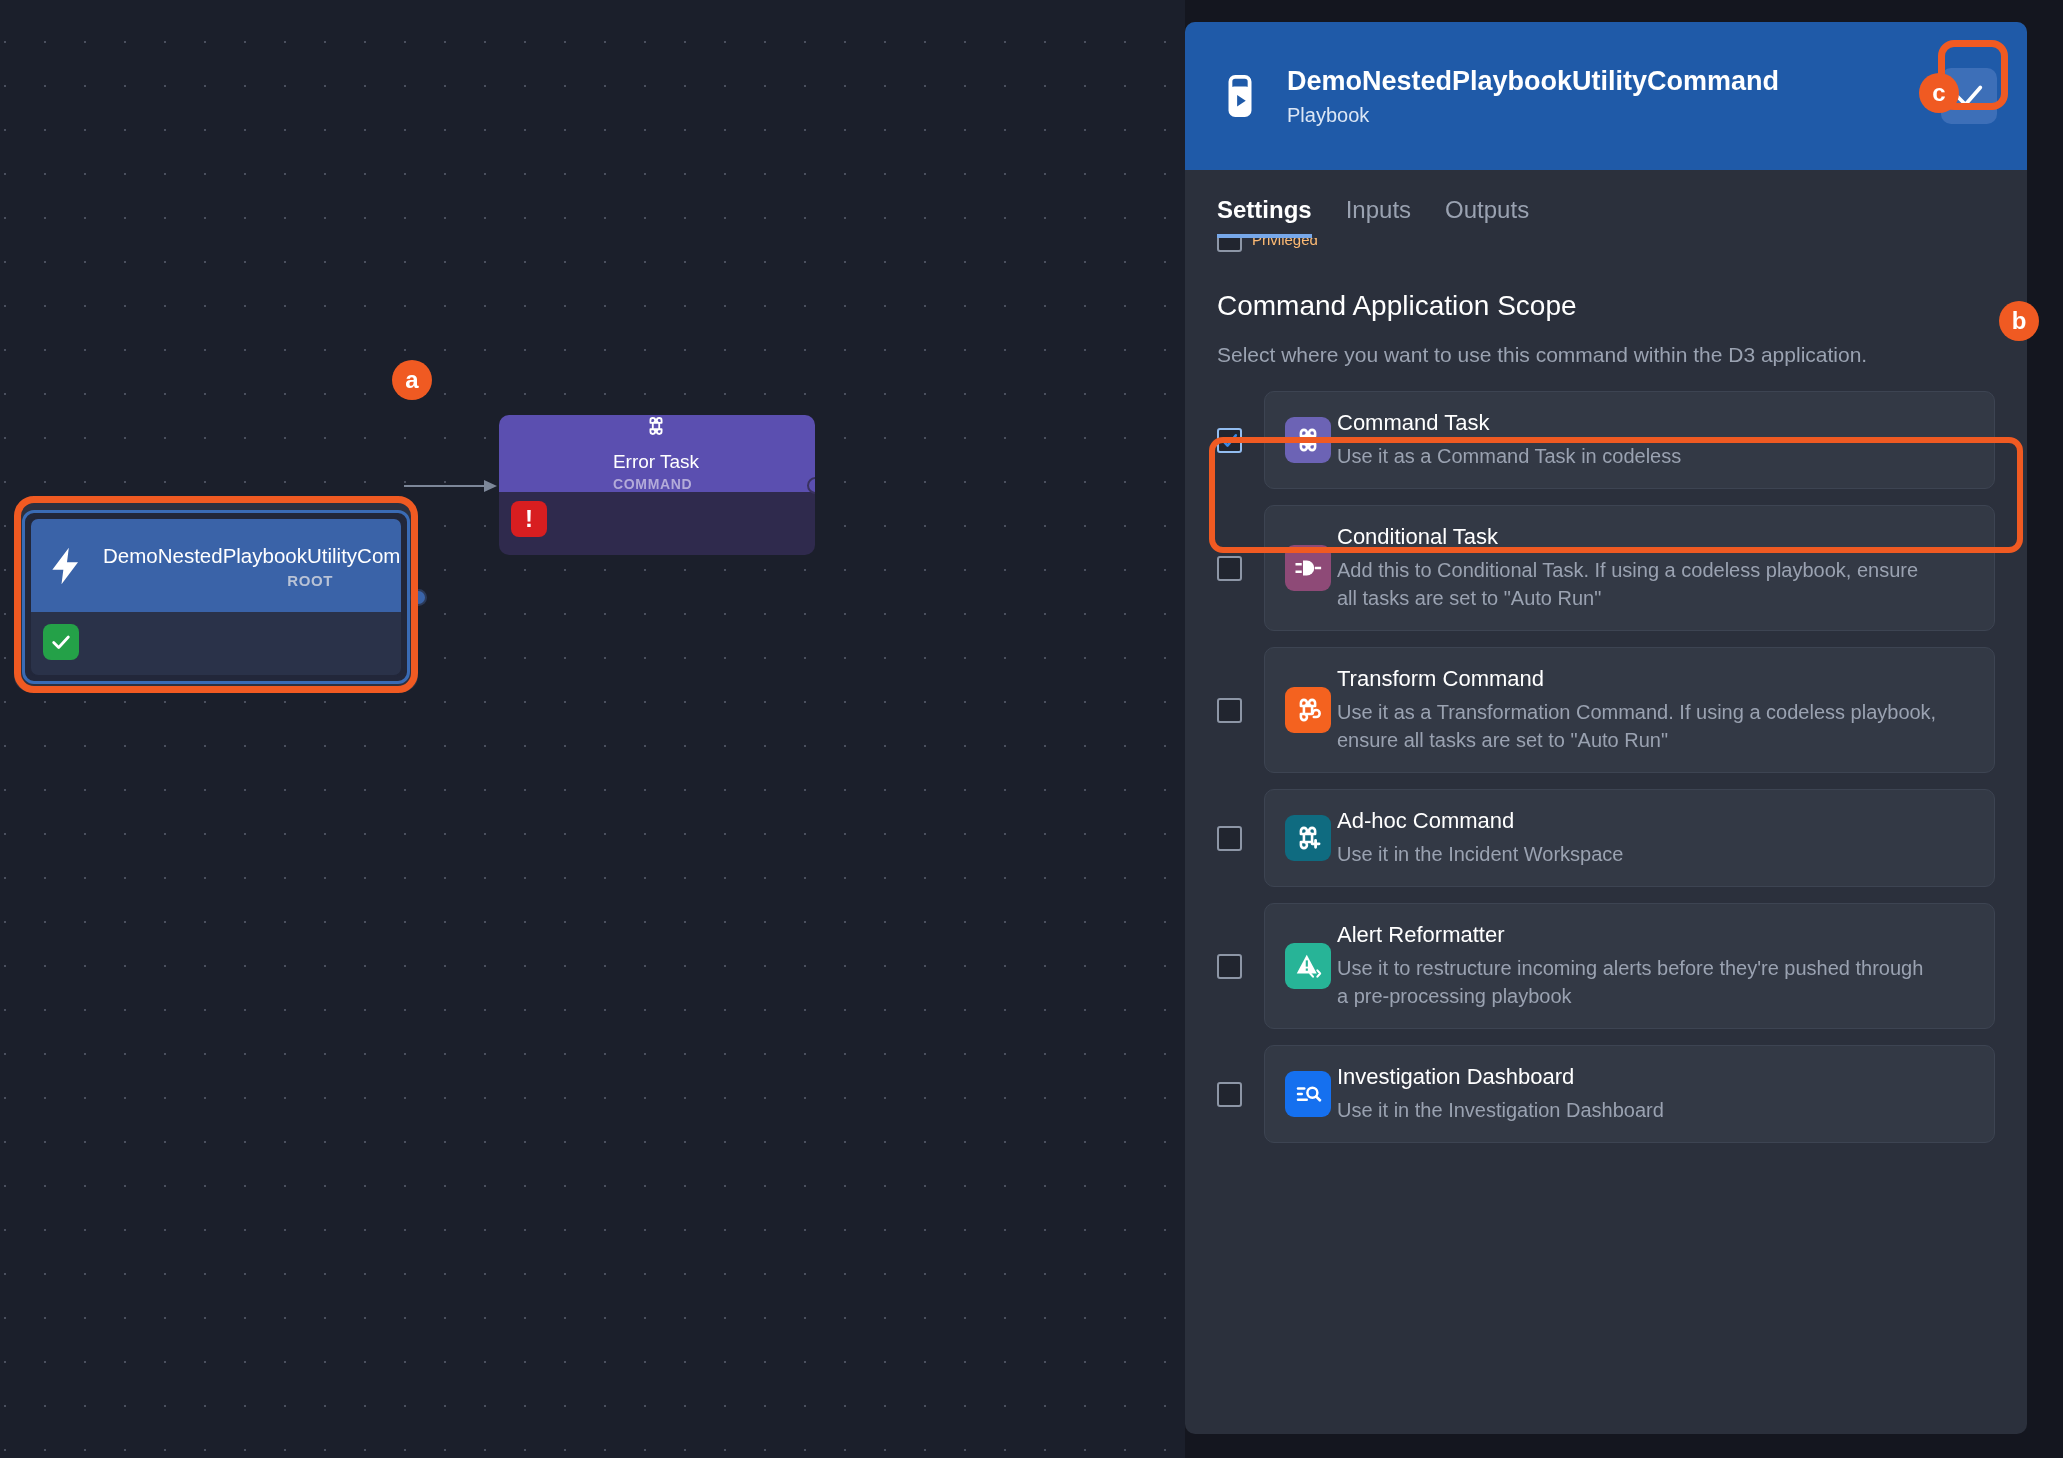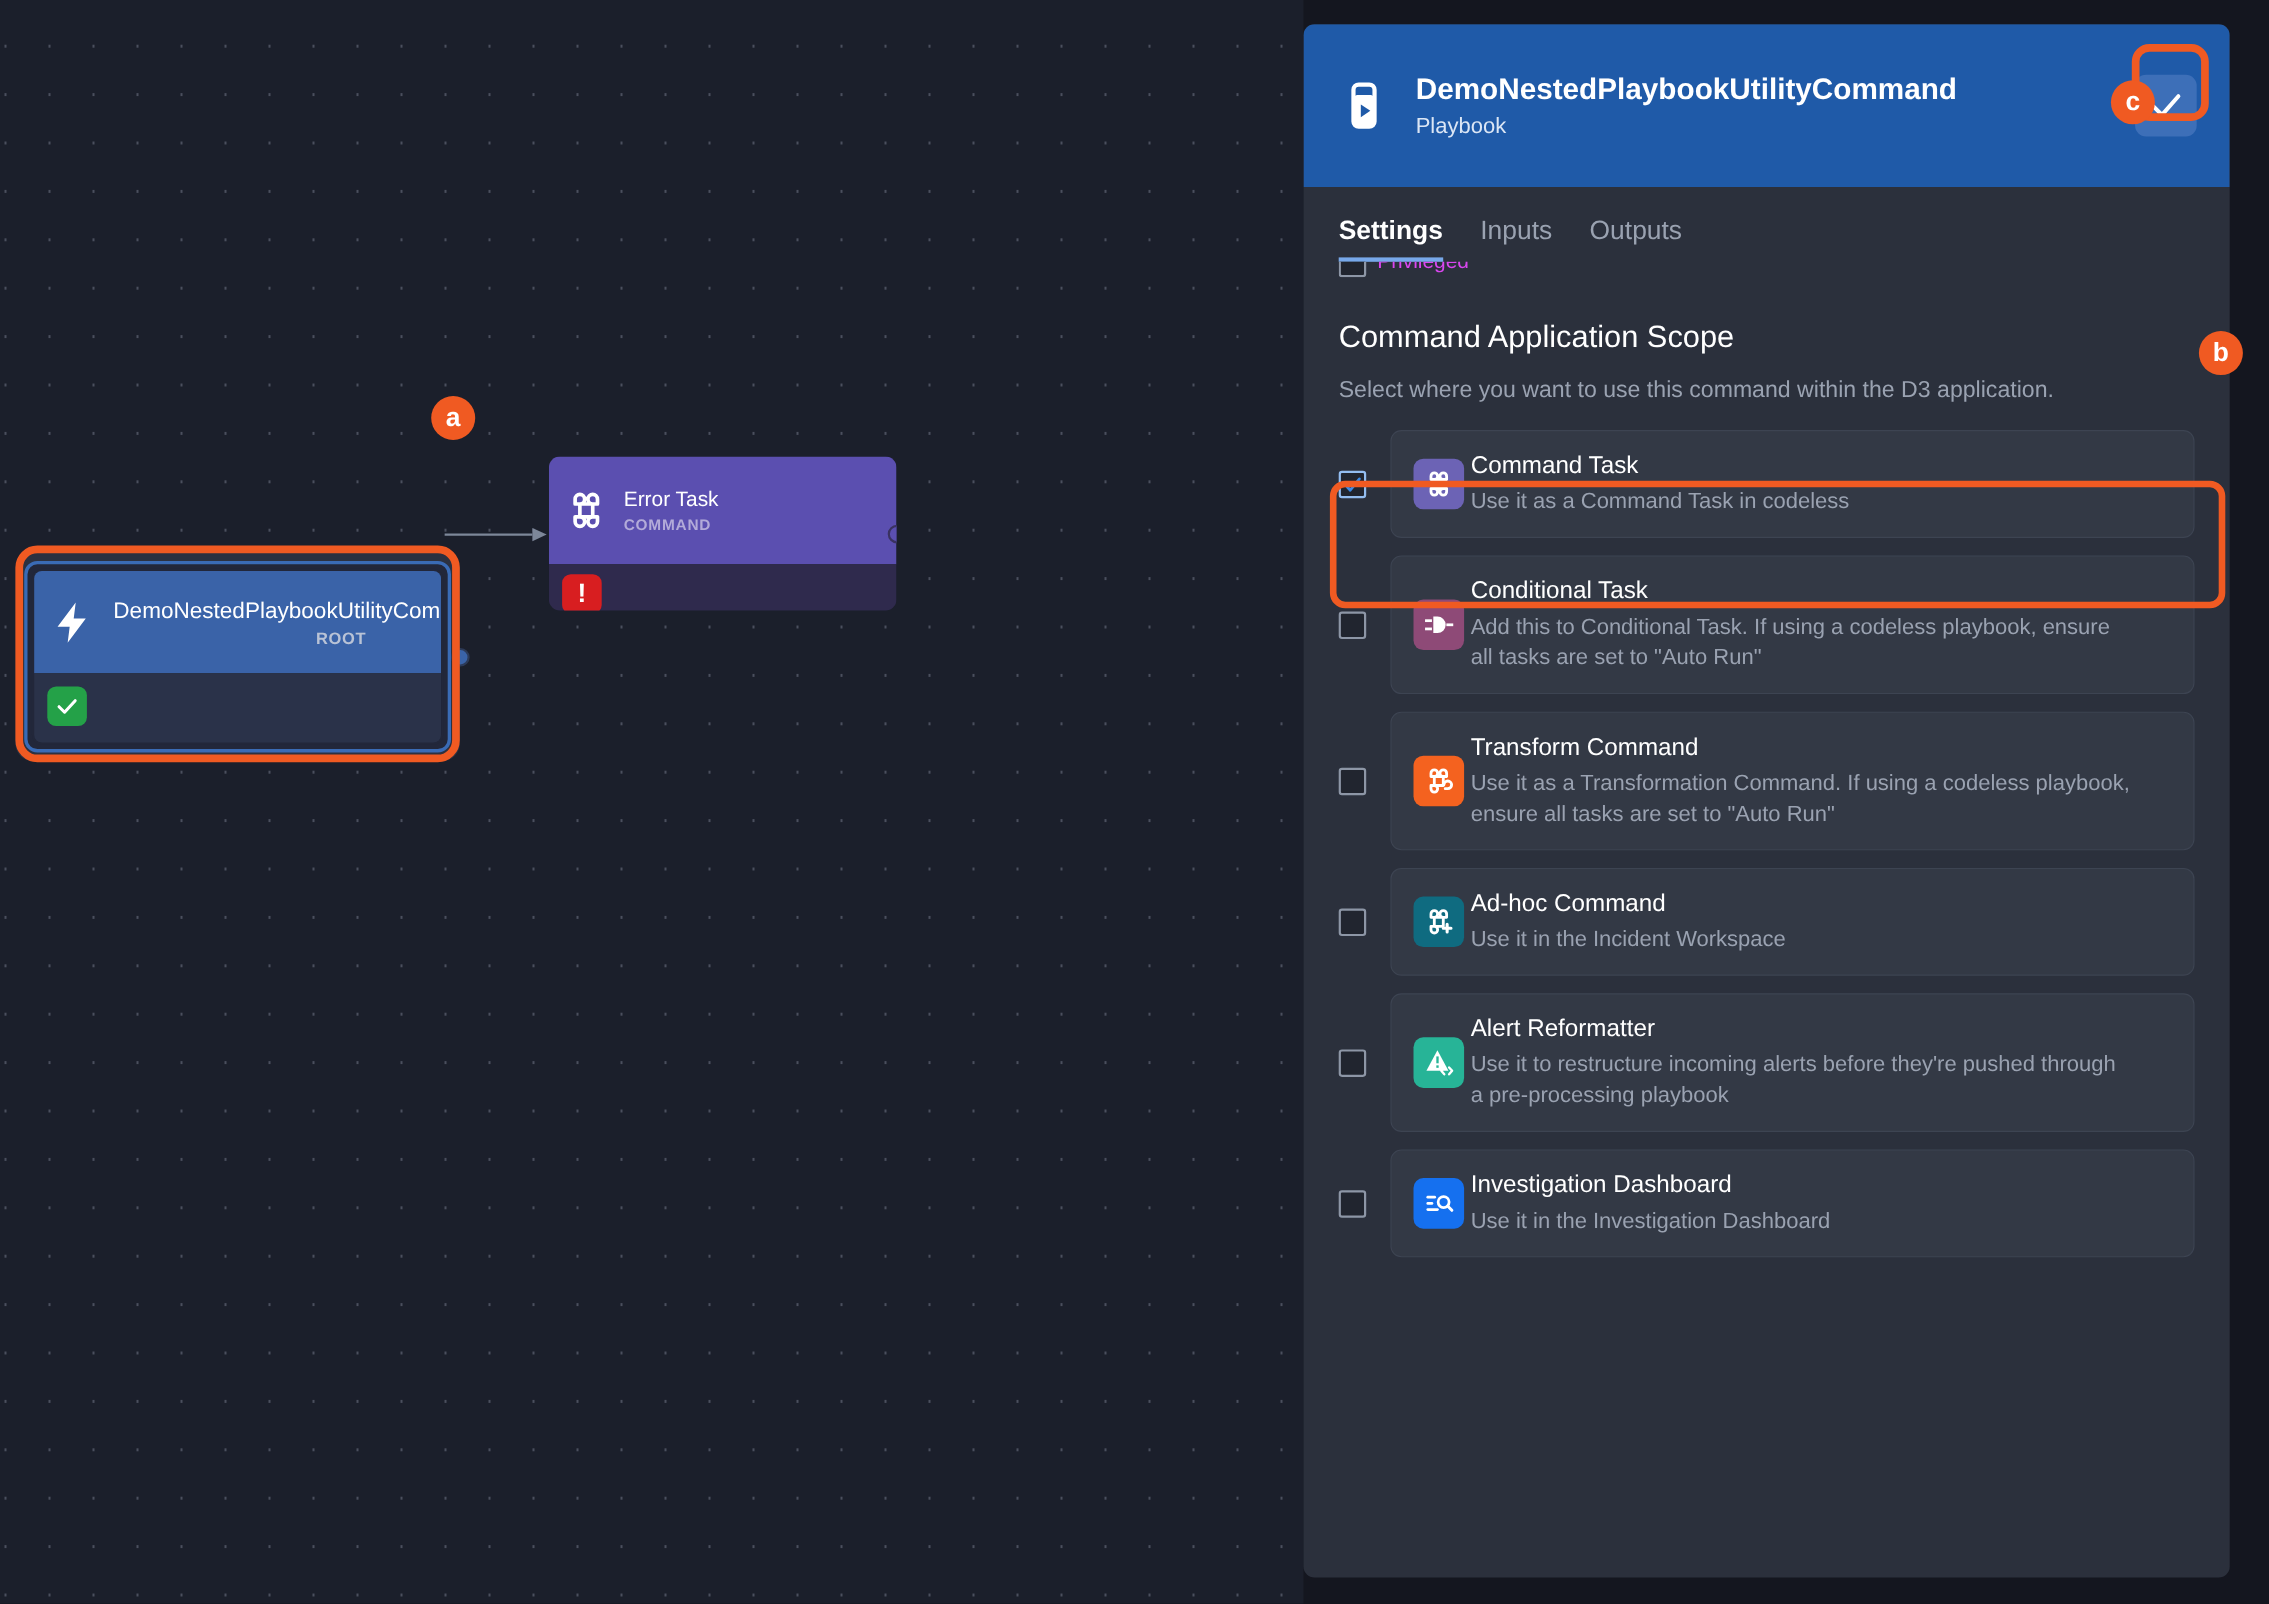--- a/index.html
+++ b/index.html
@@ -51,21 +51,21 @@
   .badge-green { background: #24a148; }
   .badge-red { background: #d81e20; color: #fff; font-size: 24px; font-weight: bold; line-height: 1; }
   .port {
     position: absolute; width: 17px; height: 17px; border-radius: 50%;
     background: #3a63a8; border: 2px solid #2c3a58;
   }
 
   
   #error-node { position: absolute; left: 499px; top: 415px; width: 316px; height: 140px;
     border-radius: 10px; overflow: hidden; }
-  #error-node .node-head { height: 98px; background: #5b4fb0; }
+  #error-node .node-head { height: 77px; background: #5b4fb0; flex-direction: column; }
   #error-node .node-foot { height: 63px; background: #2f2a4d; padding: 9px 12px; }
   #err-title { color: #fff; font-size: 19px; }
   #err-sub { color: #b3abd9; font-size: 14px; font-weight: bold; letter-spacing: .7px; }
 
   
   #edge { position: absolute; left: 404px; top: 478px; width: 95px; height: 16px; }
 
   
   .anno-badge {
     position: absolute; width: 40px; height: 40px; border-radius: 50%;
@@ -104,21 +104,21 @@
 
   #tabs { display: flex; gap: 34px; padding: 26px 32px 0 32px; flex: 0 0 auto; }
   .tab { font-size: 24px; color: #9aa2b1; padding-bottom: 10px; cursor: pointer;
     border-bottom: 4px solid transparent; background: none; border-left: none;
     border-right: none; border-top: none; font-family: "Liberation Sans", sans-serif; }
   .tab.active { color: #fff; font-weight: bold; border-bottom-color: #77a8ea; }
 
   #scroll-area { flex: 1; overflow: hidden; padding: 0 32px 0 32px; position: relative; }
   #privileged-row { display: flex; align-items: center; gap: 10px; margin-top: -12px; height: 26px;
     overflow: hidden; }
-  #privileged-label { color: #d946ef; font-size: 19px; }
+  #privileged-label { color: #fdba74; font-size: 15px; }
 
   .cb {
     width: 25px; height: 25px; border-radius: 3px; flex: 0 0 25px;
     border: 2px solid #8d96a6; background: #21252f;
     display: flex; align-items: center; justify-content: center; cursor: pointer;
   }
   .cb.checked { border-color: #93bdf0; }
 
   #section-title { color: #fff; font-size: 28px; font-weight: normal; margin-top: 38px; }
   #section-desc { color: #9aa2b1; font-size: 21px; line-height: 29px; margin-top: 18px; max-width: 690px; }

